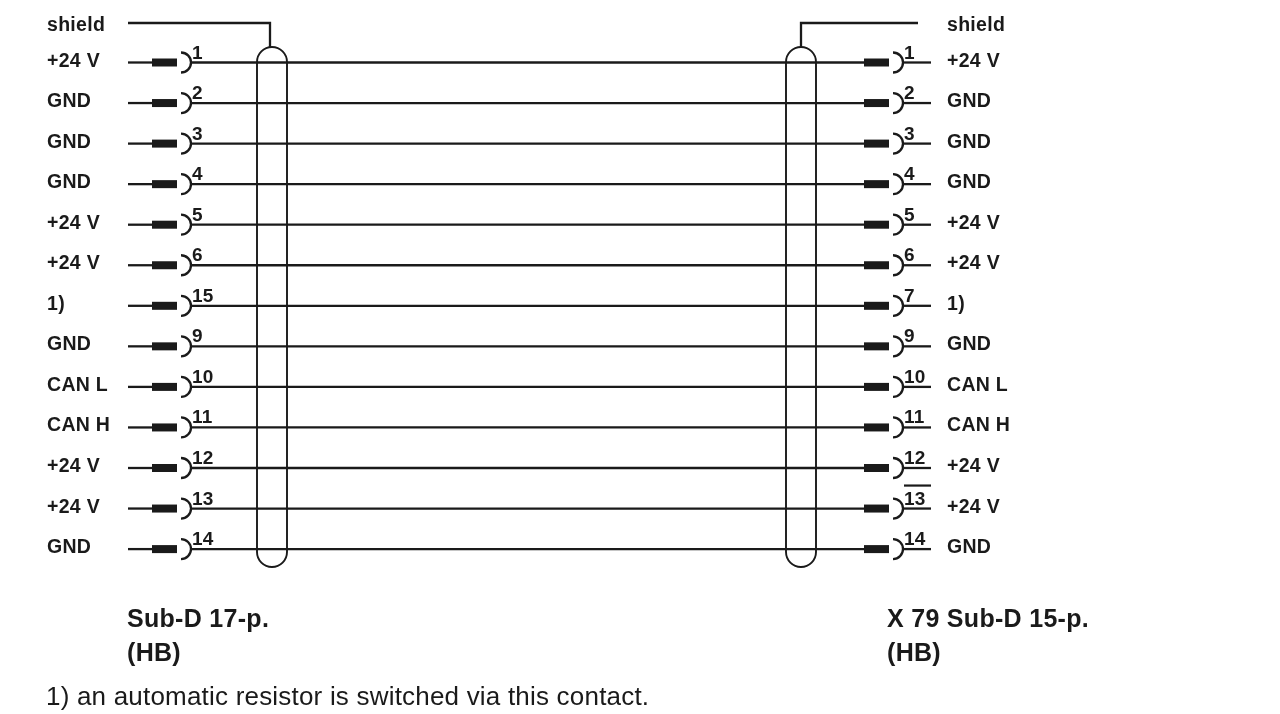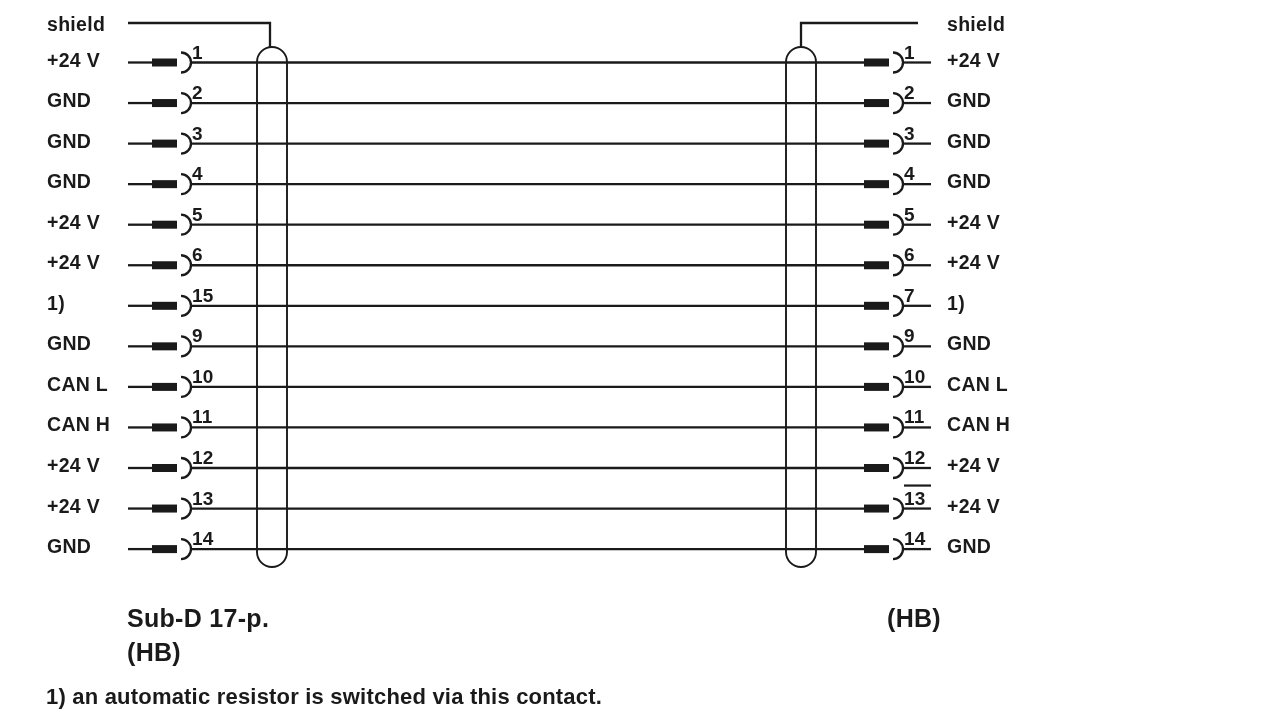--- a/index.html
+++ b/index.html
@@ -23,21 +23,21 @@
   }
   .shield-lbl.left{left:47px;}
   .shield-lbl.right{left:947px;}
   .connector{
     position:absolute;top:601px;font-size:25px;font-weight:bold;
     line-height:34px;letter-spacing:.3px;white-space:nowrap;
   }
   .connector.left{left:127px;}
   .connector.right{left:887px;}
   .footnote{
-    position:absolute;left:46px;top:688px;font-size:22px;font-weight:bold;
+    position:absolute;left:46px;top:688px;font-size:26px;font-weight:normal;
     line-height:17px;letter-spacing:.2px;white-space:nowrap;
   }
 </style>
 </head>
 <body>
 
 <div class="stage">
   <svg id="wires" width="1280" height="714" viewBox="0 0 1280 714">
       <path d="M128 23 H270 V48" fill="none" stroke="#1a1a1a" stroke-width="2.3"></path>
       <path d="M801 48 V23 H918" fill="none" stroke="#1a1a1a" stroke-width="2.3"></path>
@@ -219,17 +219,18 @@
     </div>
 
   <div class="shield-lbl left">shield</div>
   <div class="shield-lbl right">shield</div>
 
   <div class="connector left">
     <div>Sub-D 17-p.</div>
     <div>(HB)</div>
   </div>
   <div class="connector right">
+    <div>X 79 Sub-D 15-p.</div>
     <div>(HB)</div>
   </div>
 
   <div class="footnote">1) an automatic resistor is switched via this contact.</div>
 </div>
 
 </body></html>

